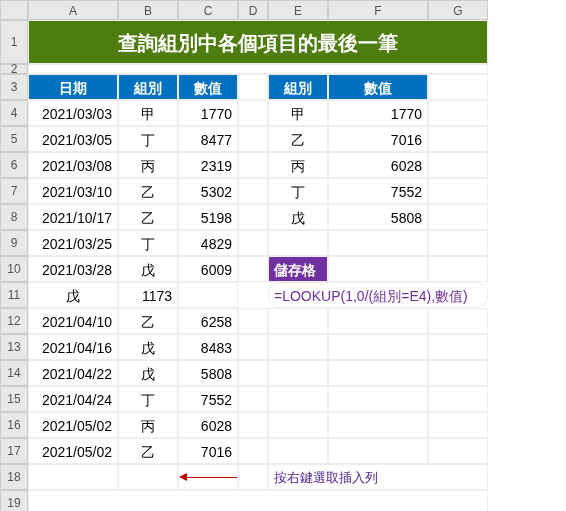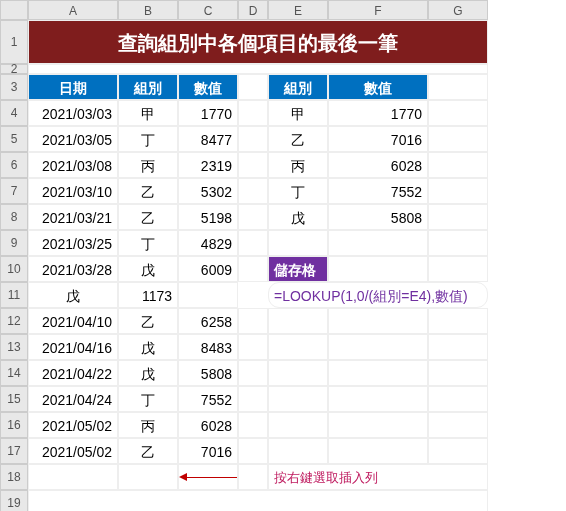--- a/index.html
+++ b/index.html
@@ -1,27 +1,27 @@
 <!DOCTYPE html>
 <html><head>
 <meta charset="utf-8">
 <style>
 * { box-sizing: border-box; margin: 0; padding: 0; }
 body { font-family: Arial, "Microsoft JhengHei", sans-serif; font-size: 14px; background: #fff; }
 .sheet { display: grid; grid-template-columns: 28px 90px 60px 60px 30px 60px 100px 60px; }
 .colhdr { background: #e8e8e8; border: 1px solid #ccc; text-align: center; font-size: 12px; color: #555; height: 20px; line-height: 20px; }
 .rowhdr { background: #e8e8e8; border: 1px solid #ccc; text-align: center; font-size: 12px; color: #555; display: flex; align-items: center; justify-content: center; }
 .cell { border: 1px solid #eee; padding: 3px 5px; height: 26px; line-height: 20px; }
-.title { background: #7f1d1d; color: #fff; font-size: 20px; font-weight: bold; text-align: center; height: 44px; line-height: 38px; }
+.title { background: #4d7c0f; color: #fff; font-size: 20px; font-weight: bold; text-align: center; height: 44px; line-height: 38px; }
 .hdr { background: #0070c0; color: #fff; font-weight: bold; text-align: center; }
 .tc { text-align: center; }
 .tr { text-align: right; }
 .label { background: #7030a0; color: #fff; font-weight: bold; text-align: left; }
 .formula { color: #7030a0; font-weight: normal; white-space: nowrap; border-radius: 11px; }
-.note { color: #be185d; font-size: 13px; }
+.note { color: #4c1d95; font-size: 13px; }
 .arrow { color: #c00000; text-align: right; position: relative; }
 .arrow-line { position: absolute; right: 0; top: 50%; width: 55px; height: 1px; background: #c00000; }
 .arrow-head { position: absolute; right: 50px; top: 50%; transform: translateY(-50%); border-right: 8px solid #c00000; border-top: 4px solid transparent; border-bottom: 4px solid transparent; }
 .corner { background: #e8e8e8; border: 1px solid #ccc; }
 </style>
 </head>
 <body>
 
 <div class="sheet" id="grid">
     <div class="corner"></div>
@@ -70,21 +70,21 @@
     <div class="cell"></div>
     <div class="rowhdr">7</div>
     <div class="cell tr">2021/03/10</div>
     <div class="cell tc">乙</div>
     <div class="cell tr">5302</div>
     <div class="cell"></div>
     <div class="cell tc">丁</div>
     <div class="cell tr">7552</div>
     <div class="cell"></div>
     <div class="rowhdr">8</div>
-    <div class="cell tr">2021/03/21</div>
+    <div class="cell tr">2021/10/17</div>
     <div class="cell tc">乙</div>
     <div class="cell tr">5198</div>
     <div class="cell"></div>
     <div class="cell tc">戊</div>
     <div class="cell tr">5808</div>
     <div class="cell"></div>
     <div class="rowhdr">9</div>
     <div class="cell tr">2021/03/25</div>
     <div class="cell tc">丁</div>
     <div class="cell tr">4829</div>

